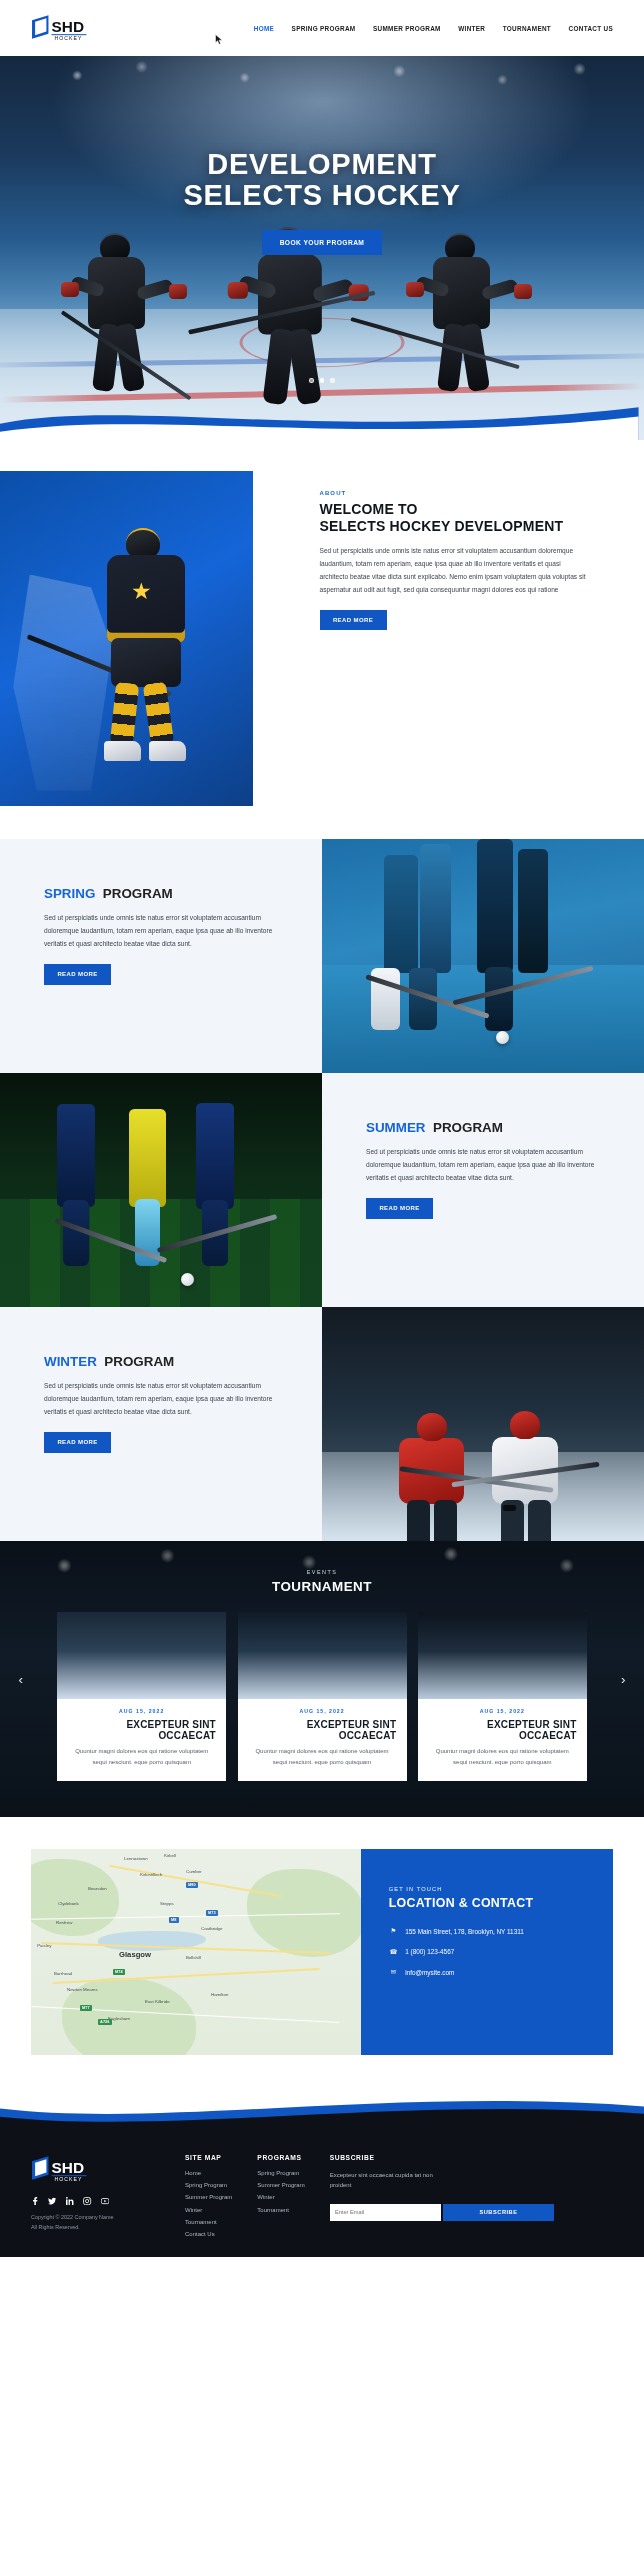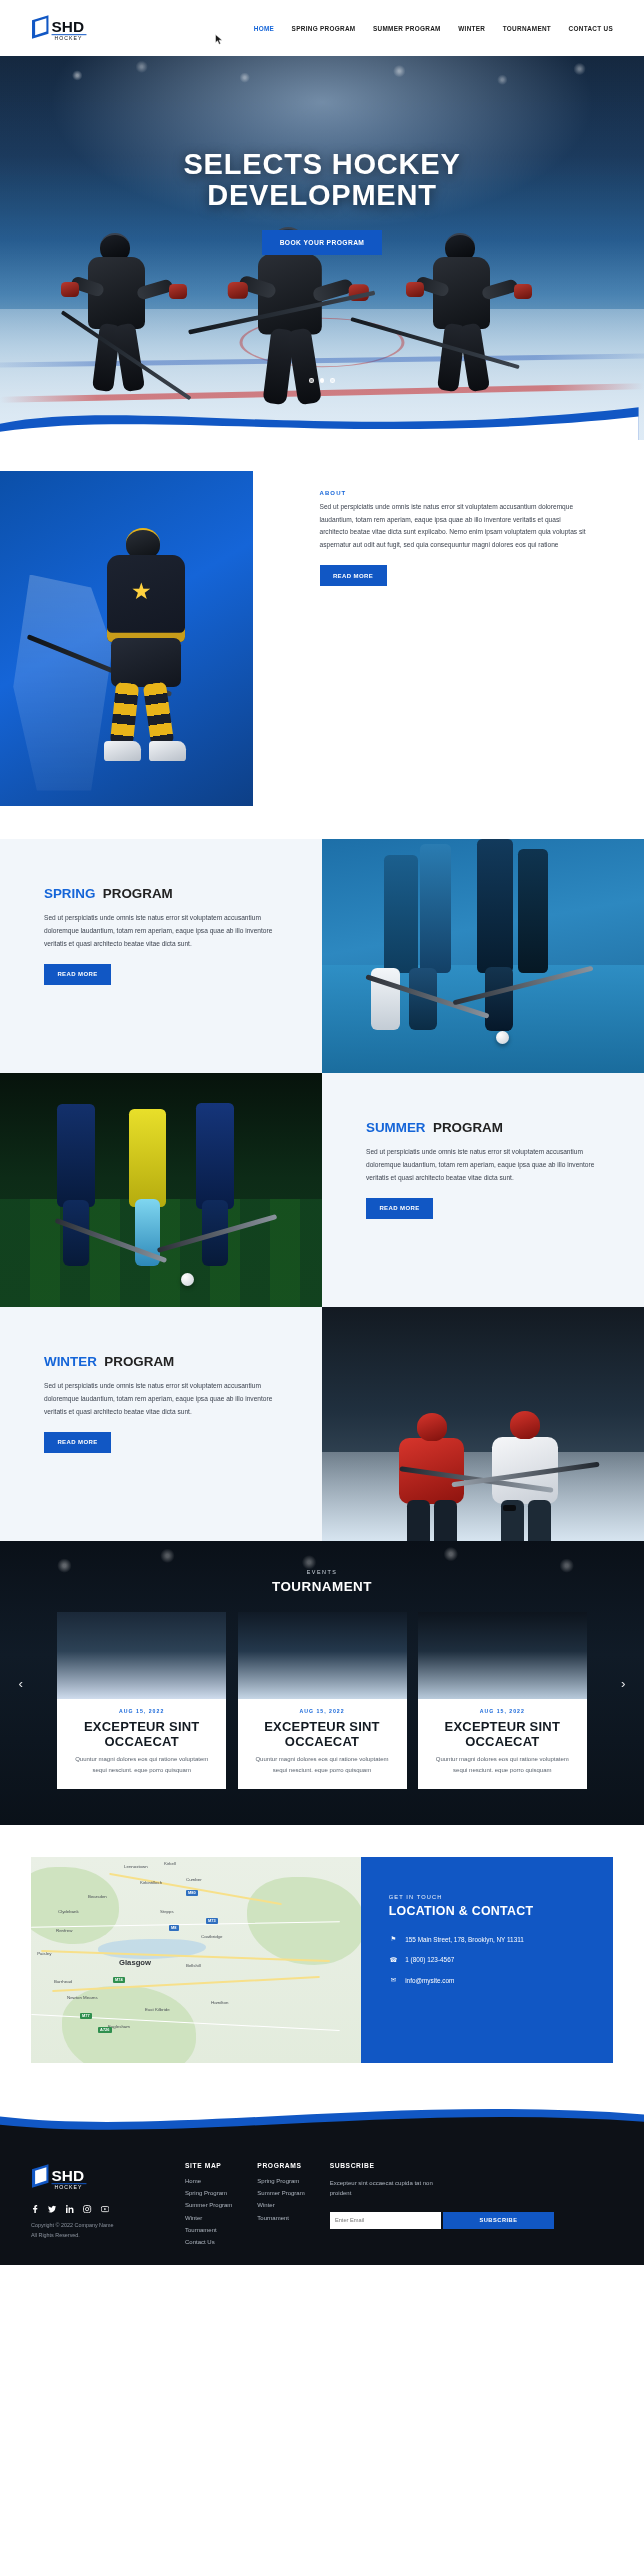--- a/index.html
+++ b/index.html
@@ -335,22 +335,22 @@
     margin-top: 17.5px; padding: 0 56px;
   }
   .t-card { width: 169px; background: #ffffff; }
   .t-card-img { height: 87px; position: relative; overflow: hidden; background: #16222e; }
   .tc1 { background: linear-gradient(180deg, #1a2838 0%, #2d4256 45%, #cfdced 100%); }
   .tc2 { background: linear-gradient(180deg, #101a26 0%, #24384c 45%, #c6d6e6 100%); }
   .tc3 { background: linear-gradient(180deg, #0d141d 0%, #1e2e3e 45%, #b8cadb 100%); }
   .t-card-body { padding: 9.3px 10.3px 13.4px; text-align: center; }
   .t-date { color: #1565d8; font-size: 5.2px; letter-spacing: 1px; font-weight: bold; }
   .t-card-title {
-    font-size: 13px; font-weight: bold; text-transform: uppercase;
-    margin: 5.2px 0 5.2px; color: #131a22; letter-spacing: 0.2px;
+    font-size: 10px; font-weight: bold; text-transform: uppercase;
+    margin: 5.2px 0 5.2px; color: #131a22; letter-spacing: 0.2px; text-align: right;
   }
   .t-card-text { font-size: 6px; line-height: 1.75; color: #5a636e; }
   .t-arrow {
     position: absolute; top: 50%; transform: translateY(-50%);
     color: #ffffff; font-size: 13.4px; cursor: pointer; z-index: 6; user-select: none;
     opacity: .9;
   }
   .t-arrow.left { left: 18.5px; }
   .t-arrow.right { right: 18.5px; }
 
@@ -500,22 +500,22 @@
         <div class="glove" style="bottom:94px;left:-27px;"></div>
         <div class="glove" style="bottom:92px;left:81px;"></div>
         <div class="legL"></div>
           <div class="legR"></div>
         <div class="stick" style="left:-82px;bottom:70px;width:175px;transform:rotate(16deg);"></div>
       </div>
     </div>
 
     <div class="hero-content">
       <div class="hero-title">
+        <div>DEVELOPMENT</div>
         <div>SELECTS HOCKEY</div>
-        <div>DEVELOPMENT</div>
       </div>
       <button class="hero-btn">BOOK YOUR PROGRAM</button>
     </div>
 
     <div class="hero-dots">
       <span class="dot"></span>
       <span class="dot active"></span>
       <span class="dot"></span>
     </div>
 
@@ -537,20 +537,24 @@
           <div class="ap-pants"></div>
           <div class="ap-sockL"></div>
           <div class="ap-sockR"></div>
           <div class="ap-skateL"></div>
           <div class="ap-skateR"></div>
         </div>
       </div>
       <div class="about-white-card"></div>
       <div class="about-text">
         <div class="eyebrow">ABOUT</div>
+        <div class="section-title">
+          <div>WELCOME TO</div>
+          <div>SELECTS HOCKEY DEVELOPMENT</div>
+        </div>
         <p class="body-text">Sed ut perspiciatis unde omnis iste natus error sit voluptatem accusantium doloremque laudantium, totam rem aperiam, eaque ipsa quae ab illo inventore veritatis et quasi architecto beatae vitae dicta sunt explicabo. Nemo enim ipsam voluptatem quia voluptas sit aspernatur aut odit aut fugit, sed quia consequuntur magni dolores eos qui ratione</p>
         <button class="btn-primary">READ MORE</button>
       </div>
     </div>
   </div>
 
   <div class="prog-row">
     <div class="prog-text">
       <div class="prog-title">
         <span class="accent">SPRING</span>

